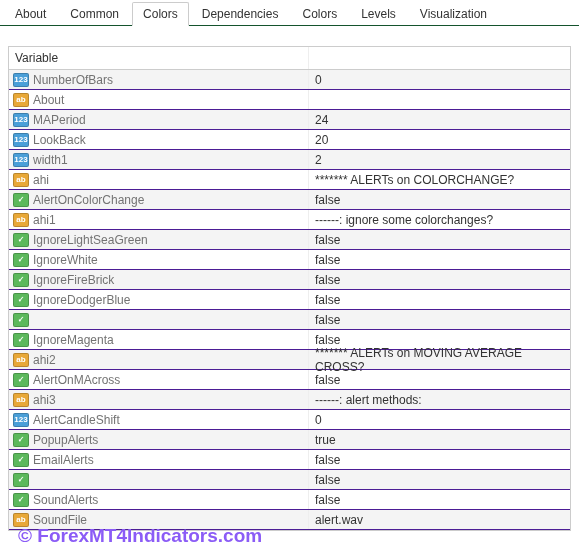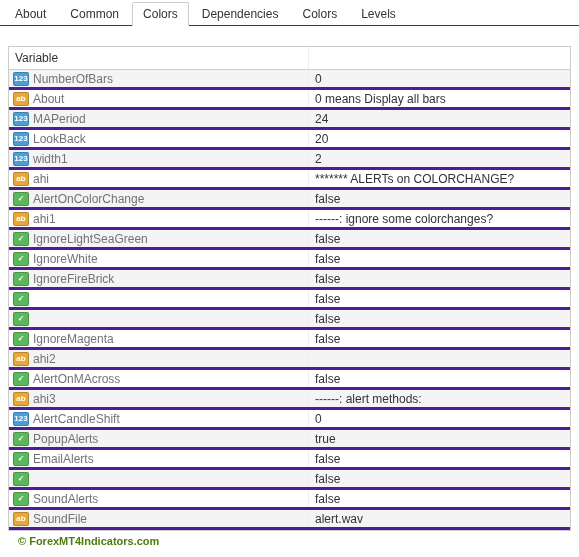--- a/index.html
+++ b/index.html
@@ -52,21 +52,21 @@
       border-right: 1px solid #eee;
     }
     .col-var { width: 300px; flex-shrink: 0; }
     .col-val { flex: 1; }
     .grid-body {
       max-height: 470px;
       overflow-y: auto;
     }
     .row {
       display: flex;
-      border-bottom: 3px solid #4c1d95;
+      border-bottom: 1px solid #4c1d95;
       height: 20px;
       align-items: center;
     }
     .row:nth-child(odd) { background: #f4f4f4; }
     .row:nth-child(even) { background: #fff; }
     .cell-var {
       width: 300px;
       flex-shrink: 0;
       display: flex;
       align-items: center;
@@ -94,57 +94,57 @@
       border: 1px solid rgba(0,0,0,0.2);
     }
     .icon-int { background: #4a9fd8; }
     .icon-str { background: #e8a838; }
     .icon-bool { background: #5cb85c; }
     .var-name { color: #737373; }
     .watermark {
       position: absolute;
       bottom: 10px;
       left: 18px;
-      font-size: 11px;
+      font-size: 19px;
       font-weight: bold;
-      color: #4d7c0f;
+      color: #8b5cf6;
       font-family: Arial, sans-serif;
     }
   </style>
 </head>
 <body>
 
 <div class="tabs">
   <div class="tab">About</div>
   <div class="tab">Common</div>
   <div class="tab active">Colors</div>
   <div class="tab">Dependencies</div>
   <div class="tab">Colors</div>
   <div class="tab">Levels</div>
+  <div class="tab">Visualization</div>
 </div>
 
 <div class="panel">
   <div class="grid">
     <div class="grid-header">
       <div class="col col-var">Variable</div>
     </div>
     <div class="grid-body" id="grid-body">
         <div class="row">
           <div class="cell-var">
             <span class="icon icon-int">123</span>
             <span class="var-name">NumberOfBars</span>
           </div>
           <div class="cell-val">0</div>
         </div>
         <div class="row">
           <div class="cell-var">
             <span class="icon icon-str">ab</span>
             <span class="var-name">About</span>
           </div>
-          <div class="cell-val">0 means Display all bars</div>
         </div>
         <div class="row">
           <div class="cell-var">
             <span class="icon icon-int">123</span>
             <span class="var-name">MAPeriod</span>
           </div>
           <div class="cell-val">24</div>
         </div>
         <div class="row">
           <div class="cell-var">
@@ -198,20 +198,21 @@
         <div class="row">
           <div class="cell-var">
             <span class="icon icon-bool">✓</span>
             <span class="var-name">IgnoreFireBrick</span>
           </div>
           <div class="cell-val">false</div>
         </div>
         <div class="row">
           <div class="cell-var">
             <span class="icon icon-bool">✓</span>
+            <span class="var-name">IgnoreDodgerBlue</span>
           </div>
           <div class="cell-val">false</div>
         </div>
         <div class="row">
           <div class="cell-var">
             <span class="icon icon-bool">✓</span>
           </div>
           <div class="cell-val">false</div>
         </div>
         <div class="row">
@@ -219,20 +220,21 @@
             <span class="icon icon-bool">✓</span>
             <span class="var-name">IgnoreMagenta</span>
           </div>
           <div class="cell-val">false</div>
         </div>
         <div class="row">
           <div class="cell-var">
             <span class="icon icon-str">ab</span>
             <span class="var-name">ahi2</span>
           </div>
+          <div class="cell-val">******* ALERTs on MOVING AVERAGE CROSS?</div>
         </div>
         <div class="row">
           <div class="cell-var">
             <span class="icon icon-bool">✓</span>
             <span class="var-name">AlertOnMAcross</span>
           </div>
           <div class="cell-val">false</div>
         </div>
         <div class="row">
           <div class="cell-var">

